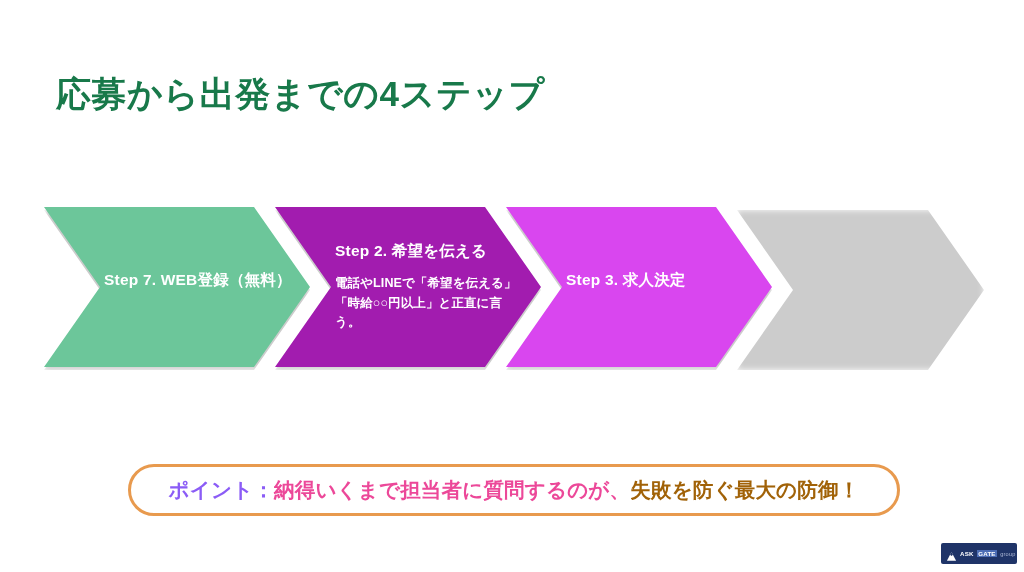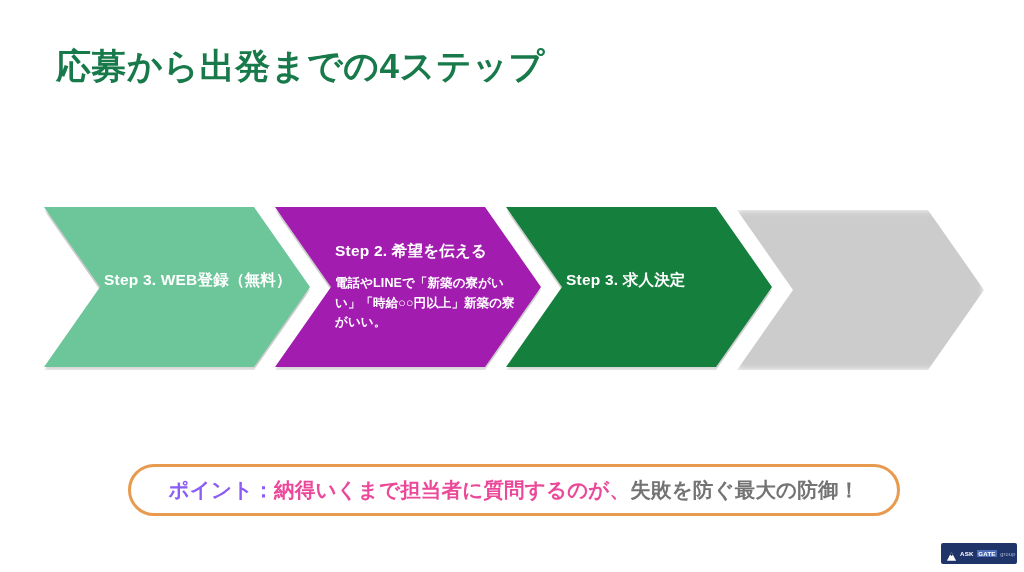--- a/index.html
+++ b/index.html
@@ -162,53 +162,53 @@
     color: #AEB9D6;
     letter-spacing: 0.2px;
     white-space: nowrap;
   }
 </style>
 </head>
 <body>
 
 <div class="slide">
 
-  <div class="slide-title" style="color: rgb(24, 121, 74);">応募から出発までの4ステップ</div>
+  <div class="slide-title" style="color: rgb(24, 121, 74); margin-top: 28px;">応募から出発までの4ステップ</div>
 
   <div class="steps-row">
 
     <div class="chev-shadow" style="left:0px; width:266px;"></div>
     <div class="chevron c1" id="chev1" style="left: 0px; width: 266px; background: rgb(108, 198, 154); color: rgb(255, 255, 255);">
       <div class="chev-inner">
-        <div class="chev-title">Step 3. WEB登録（無料）</div>
+        <div class="chev-title">Step 7. WEB登録（無料）</div>
       </div>
     </div>
 
     <div class="chev-shadow" style="left:231px; width:266px;"></div>
     <div class="chevron" id="chev2" style="left: 231px; width: 266px; background: #a21caf; color: rgb(255, 255, 255);">
       <div class="chev-inner">
         <div class="chev-title">Step 2. 希望を伝える</div>
-        <div class="chev-body">電話やLINEで「新築の寮がいい」「時給○○円以上」新築の寮がいい。</div>
+        <div class="chev-body">電話やLINEで「希望を伝える」「時給○○円以上」と正直に言う。</div>
       </div>
     </div>
 
     <div class="chev-shadow" style="left:462px; width:266px;"></div>
-    <div class="chevron" id="chev3" style="left: 462px; width: 266px; background: #15803d; color: rgb(255, 255, 255);">
+    <div class="chevron" id="chev3" style="left: 462px; width: 266px; background: #d946ef; color: rgb(255, 255, 255);">
       <div class="chev-inner">
         <div class="chev-title">Step 3. 求人決定</div>
       </div>
     </div>
 
     <div class="chev-shadow" style="left:693px; width:247px;"></div>
 
   </div>
 
   <div class="point-banner" style="border-color: rgb(232, 154, 78);">
     <div class="point-text">
-      <span class="pt-orange" style="color: #8b5cf6;">ポイント：</span><span class="pt-green" style="color: #ec4899;">納得いくまで担当者に質問するのが、</span><span class="pt-orange" style="color: #737373;">失敗を防ぐ最大の防御！</span>
+      <span class="pt-orange" style="color: #8b5cf6;">ポイント：</span><span class="pt-green" style="color: #ec4899;">納得いくまで担当者に質問するのが、</span><span class="pt-orange" style="color: #a16207;">失敗を防ぐ最大の防御！</span>
     </div>
   </div>
 
   <div class="logo" style="background: rgb(31, 52, 104);">
     <span class="logo-mark">
       <svg viewBox="0 0 12 12" width="11" height="11" aria-hidden="true">
         <polygon points="6,1 11,10.5 1,10.5" fill="#ffffff"></polygon>
         <polygon points="6,1 7.6,4 6,5.4 4.4,4" fill="#1F3468"></polygon>
       </svg>
     </span>

